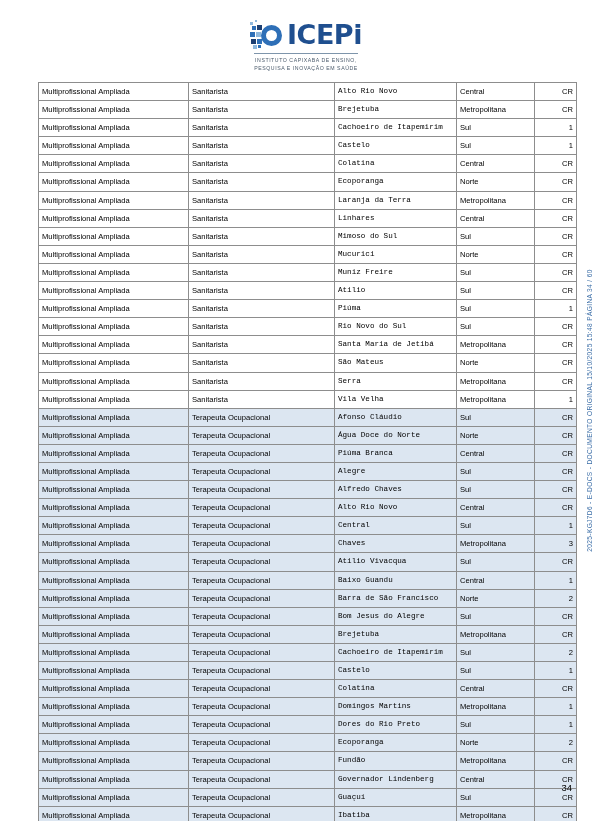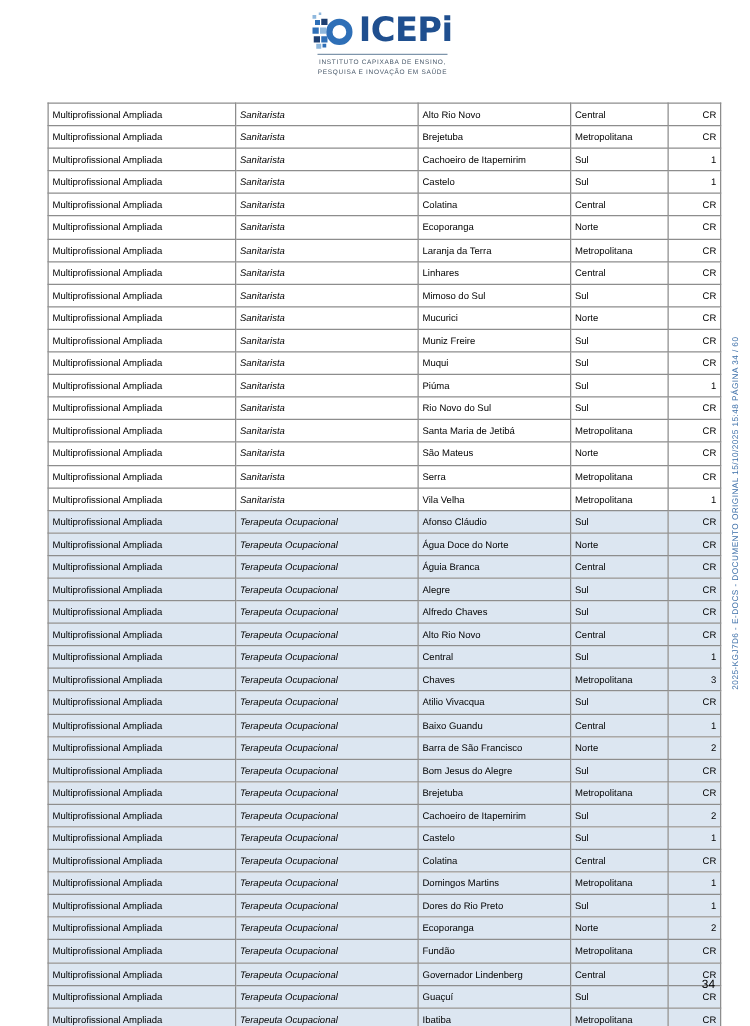--- a/index.html
+++ b/index.html
@@ -17,21 +17,21 @@
   }
 
   
   #page-header {
     position: absolute;
     top: 0;
     left: 0;
     width: 600px;
     height: 72px;
     display: flex;
-    align-items: center;
+    align-items: flex-end;
     justify-content: center;
   }
   .logo-wrap {
     display: flex;
     flex-direction: column;
     align-items: center;
     transform: translateX(6px);
   }
   .logo-top {
     display: flex;
@@ -100,22 +100,22 @@
     line-height: 17.1px;
     white-space: nowrap;
     overflow: hidden;
     vertical-align: middle;
     background: #ffffff;
   }
   #doc-table tr.hl td {
     background: #dce6f1;
   }
   .c-program { width: 150px; }
-  .c-area    { width: 146px; font-style: italic; }
-  .c-city    { width: 122px; }
+  .c-area    { width: 146px; }
+  .c-city    { width: 122px; font-family: Liberation Mono, monospace; }
   .c-region  { width: 78px; }
   .c-value   { width: 42px; text-align: right; padding-right: 5px; }
 
   
   #doc-stamp {
     position: absolute;
     right: 2px;
     top: 245px;
     width: 18px;
     height: 330px;
@@ -256,21 +256,21 @@
       <tr>
         <td class="c-program">Multiprofissional Ampliada</td>
         <td class="c-area">Sanitarista</td>
         <td class="c-city">Muniz Freire</td>
         <td class="c-region">Sul</td>
         <td class="c-value">CR</td>
       </tr>
       <tr>
         <td class="c-program">Multiprofissional Ampliada</td>
         <td class="c-area">Sanitarista</td>
-        <td class="c-city">Muqui</td>
+        <td class="c-city">Atilio</td>
         <td class="c-region">Sul</td>
         <td class="c-value">CR</td>
       </tr>
       <tr>
         <td class="c-program">Multiprofissional Ampliada</td>
         <td class="c-area">Sanitarista</td>
         <td class="c-city">Piúma</td>
         <td class="c-region">Sul</td>
         <td class="c-value">1</td>
       </tr>
@@ -319,21 +319,21 @@
       <tr class="hl">
         <td class="c-program">Multiprofissional Ampliada</td>
         <td class="c-area">Terapeuta Ocupacional</td>
         <td class="c-city">Água Doce do Norte</td>
         <td class="c-region">Norte</td>
         <td class="c-value">CR</td>
       </tr>
       <tr class="hl">
         <td class="c-program">Multiprofissional Ampliada</td>
         <td class="c-area">Terapeuta Ocupacional</td>
-        <td class="c-city">Águia Branca</td>
+        <td class="c-city">Piúma Branca</td>
         <td class="c-region">Central</td>
         <td class="c-value">CR</td>
       </tr>
       <tr class="hl">
         <td class="c-program">Multiprofissional Ampliada</td>
         <td class="c-area">Terapeuta Ocupacional</td>
         <td class="c-city">Alegre</td>
         <td class="c-region">Sul</td>
         <td class="c-value">CR</td>
       </tr>

